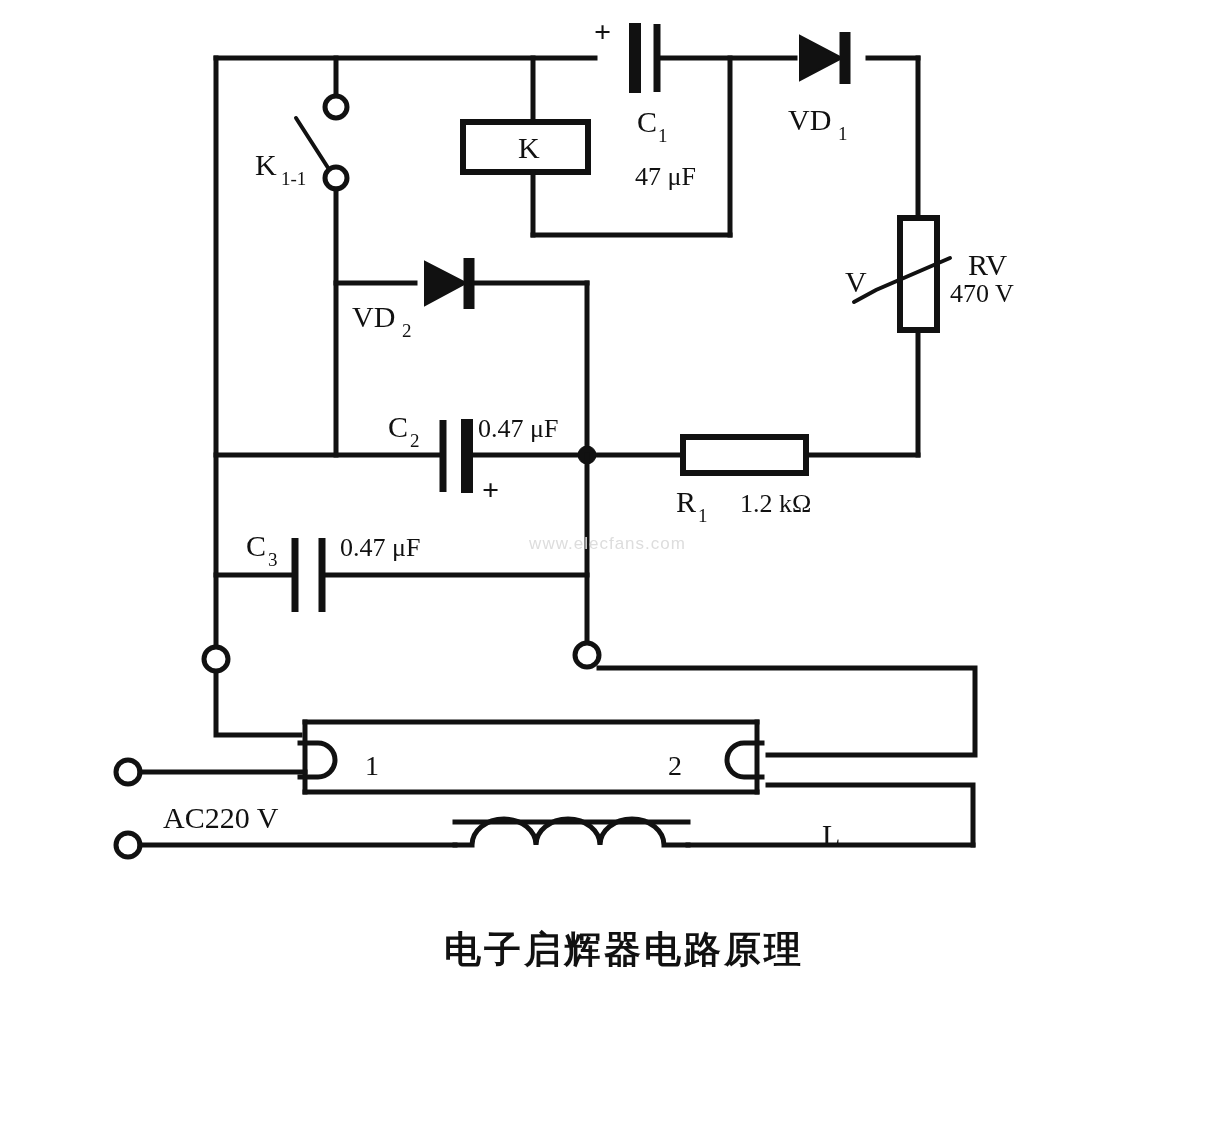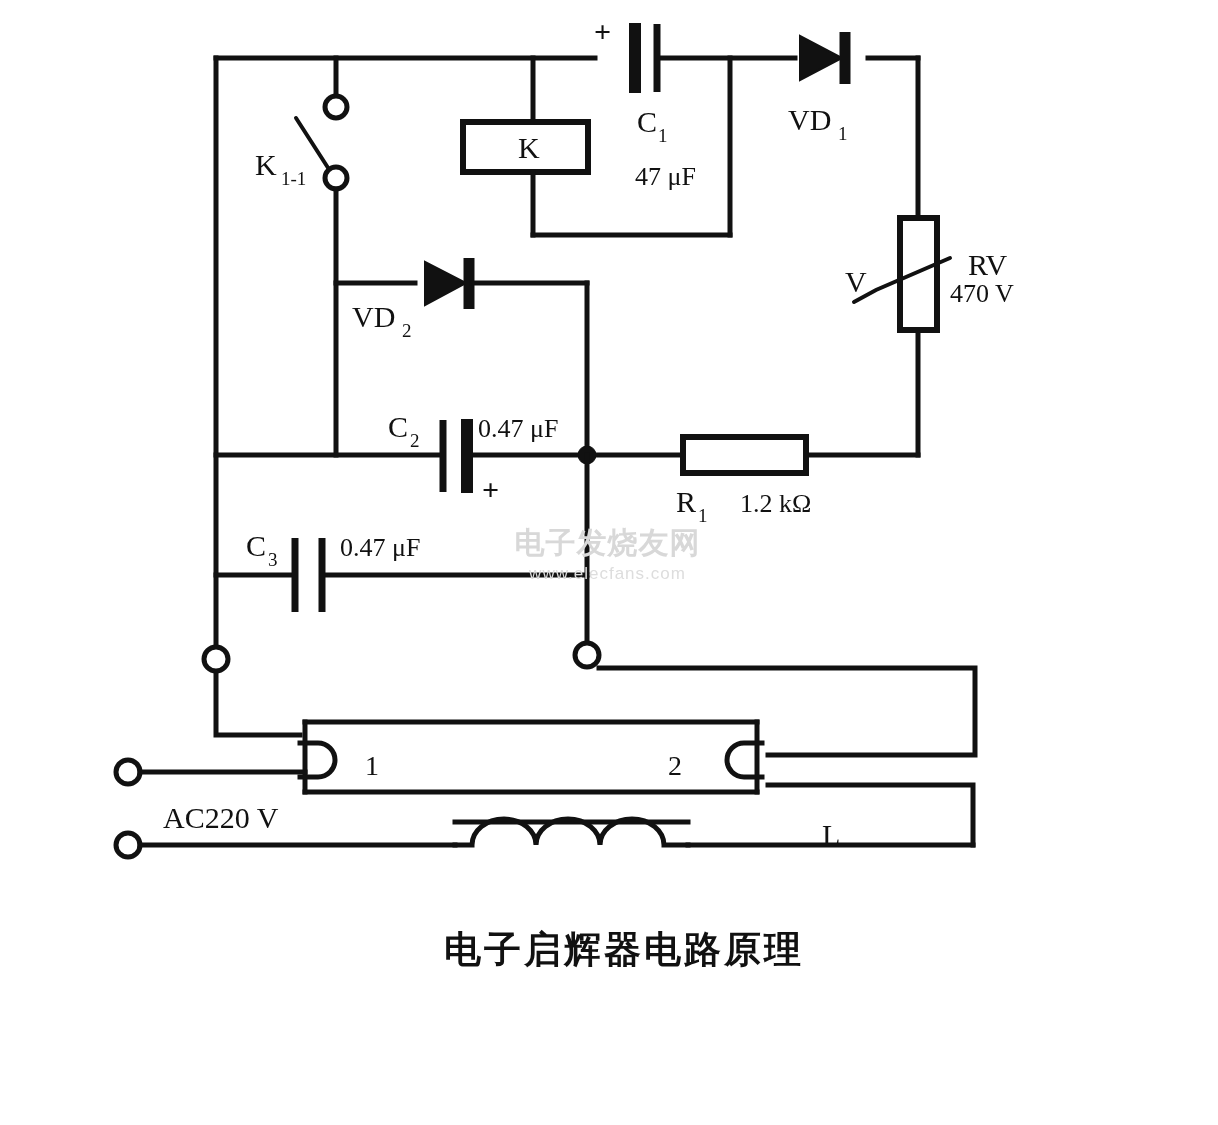--- a/index.html
+++ b/index.html
@@ -295,19 +295,18 @@
     </g>
     <text class="lbl lbl-main" x="822" y="845">L</text>
 
     <g>
       <path class="wire" d="M 973 845 L 973 785 L 768 785"></path>
     </g>
 
   </svg>
 
   <div class="watermark">
-    <div class="wm-cn">电子发烧友网</div>
     <div class="wm-url">www.elecfans.com</div>
   </div>
 
   <div class="title-cn">电子启辉器电路原理</div>
 
 </div>
 
 </body></html>

